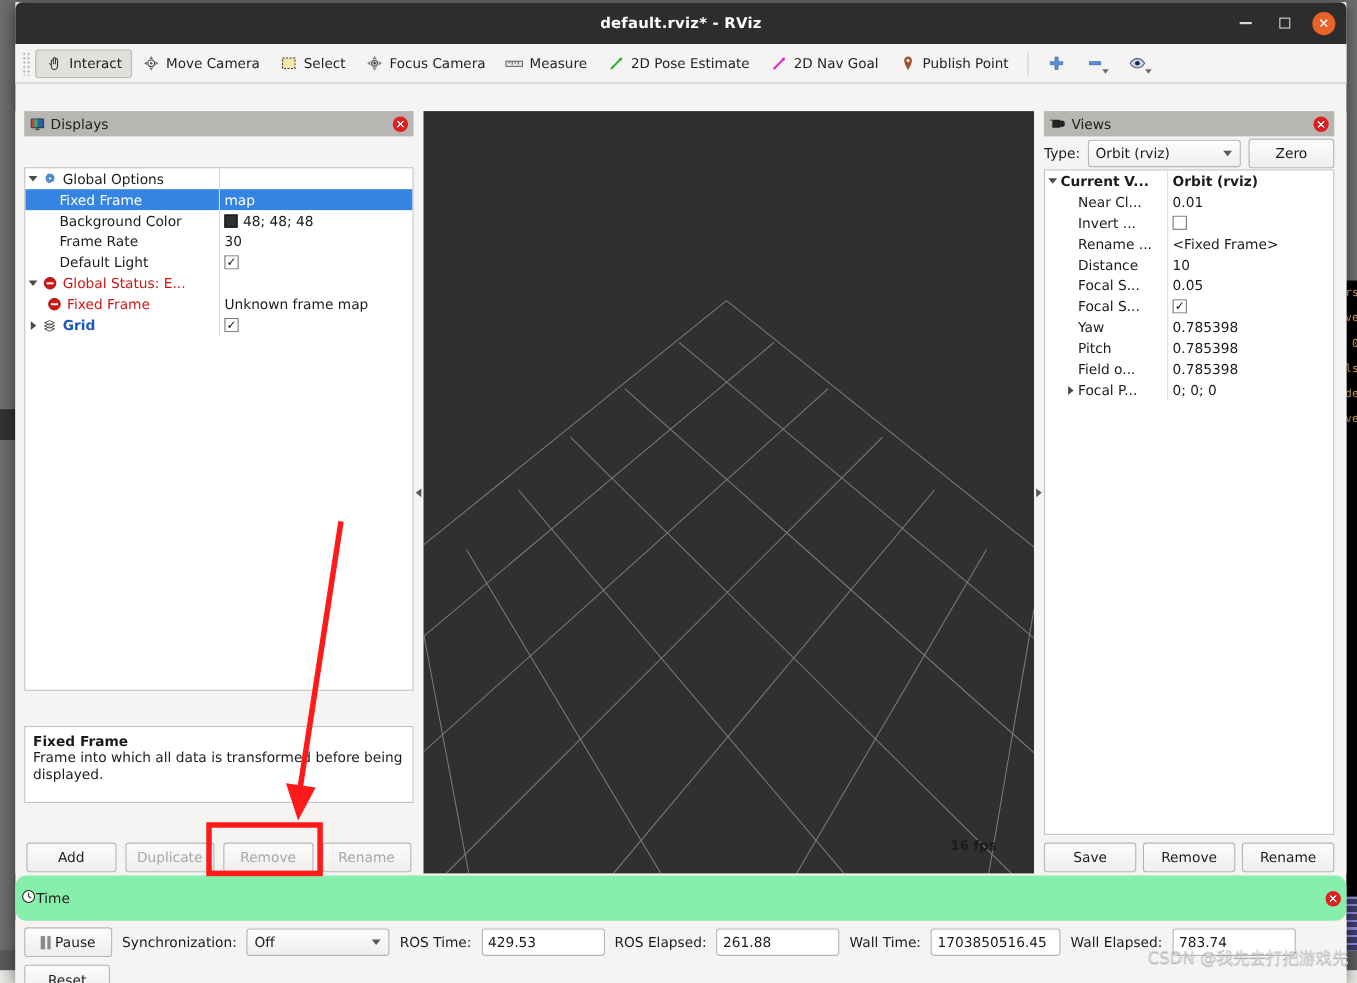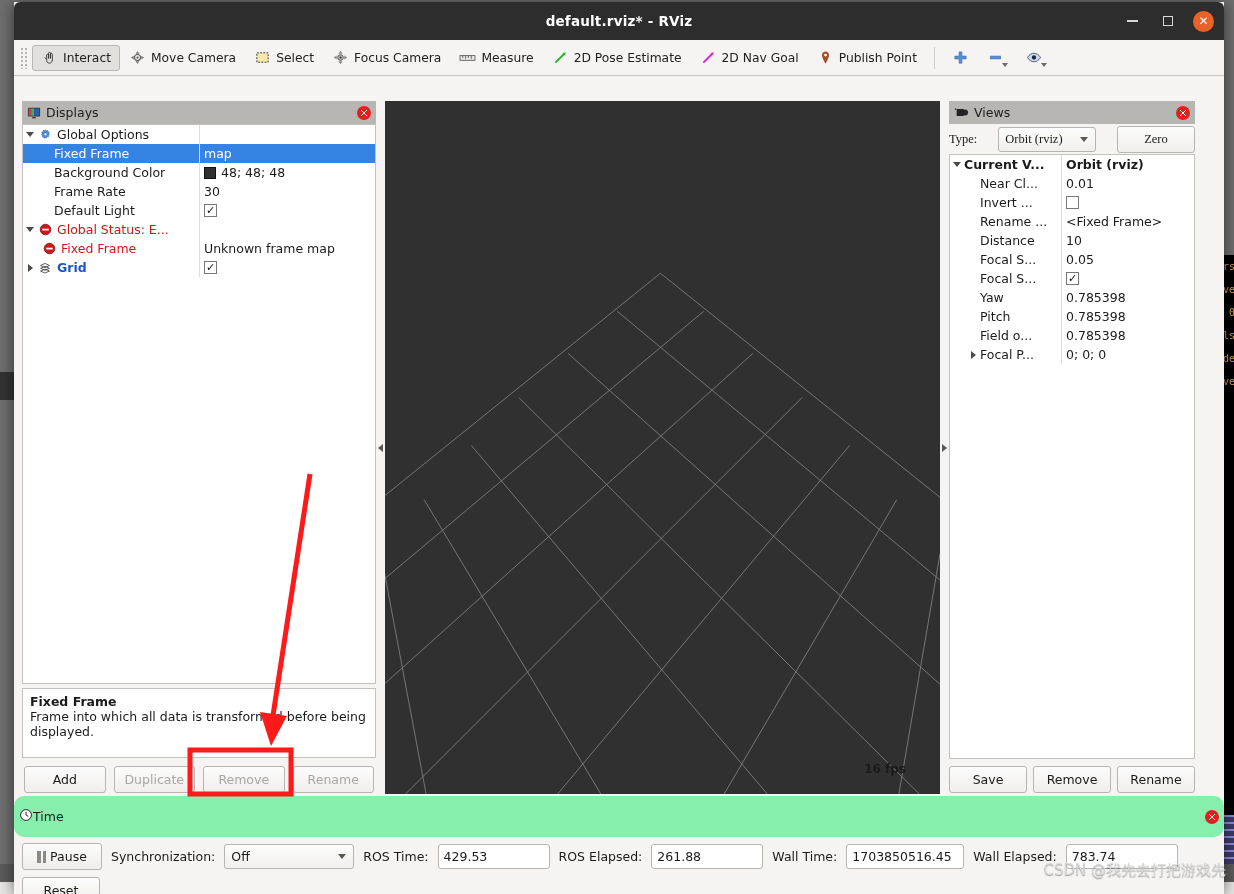--- a/index.html
+++ b/index.html
@@ -207,20 +207,21 @@
     width: 6px; height: 6px;
     background:
       linear-gradient(45deg, transparent 43%, #fff 43%, #fff 57%, transparent 57%),
       linear-gradient(-45deg, transparent 43%, #fff 43%, #fff 57%, transparent 57%);
   }
 
   
   #displays-panel {
     width: 362px;
     padding-left: 8px;
+    gap: 28px;
   }
   #displays-tree {
     flex: 1;
     background: #ffffff;
     border: 1px solid #c4c2bf;
     overflow: hidden;
     position: relative;
   }
   .tr {
     display: flex;
@@ -311,27 +312,26 @@
     flex: 1;
     background: #303030;
     position: relative;
     overflow: hidden;
   }
   #viewport svg { position:absolute; inset:0; width:100%; height:100%; }
 
   
   #views-panel {
     width: 275px;
-    padding-right: 29px;
+    padding-right: 11px;
   }
   #views-type-row {
-    display: flex; align-items: center; gap: 21px;
+    display: flex; align-items: center; gap: 7px;
     height: 30px;
     padding: 3px 0;
-    font-family: Liberation Serif, serif;
   }
   #views-type-row .lbl { font-size: 12.5px; color: #1b1b1b; }
   .qcombo {
     flex: 1;
     height: 25px;
     background: linear-gradient(#fdfdfd, #f0efed);
     border: 1px solid #b7b5b2;
     border-radius: 3px;
     display: flex; align-items: center;
     padding: 0 6px;

